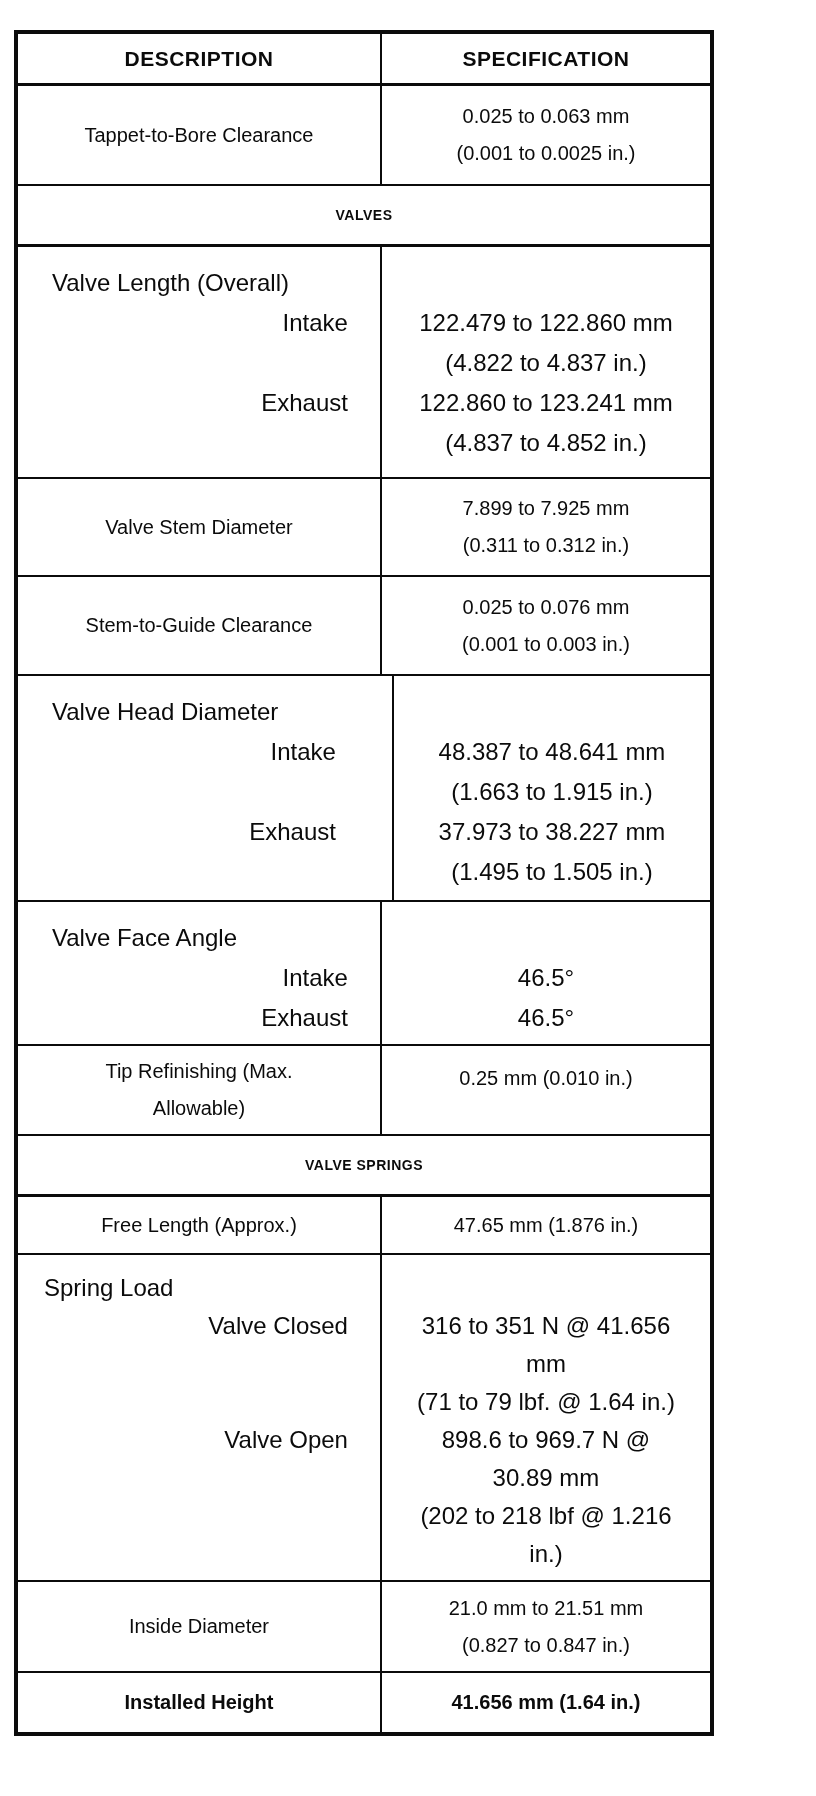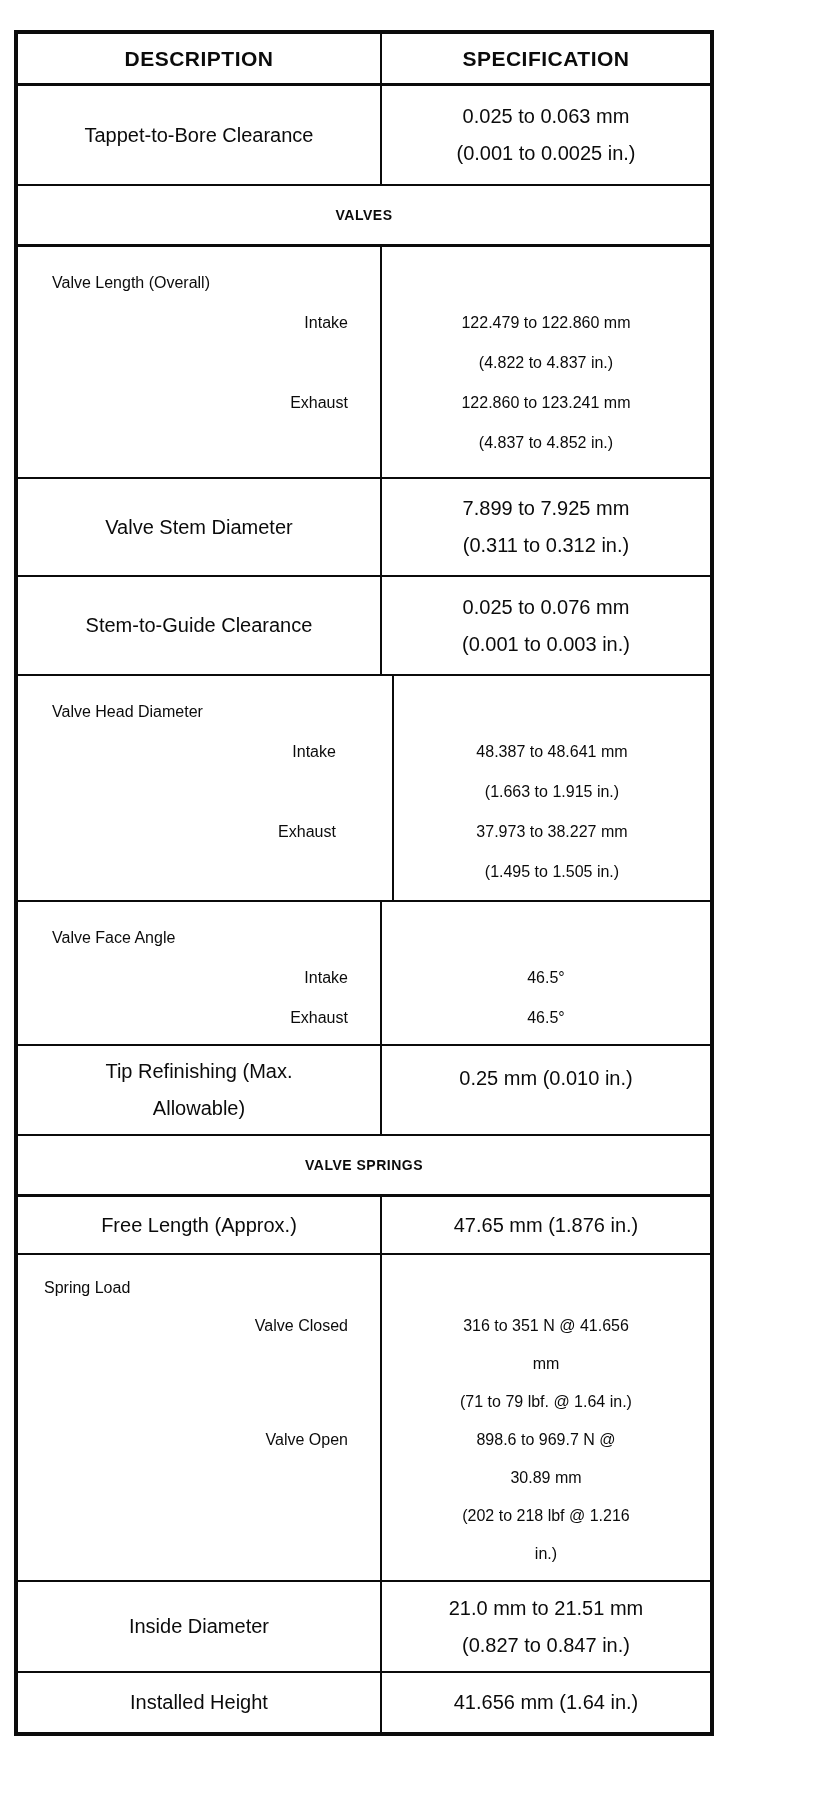--- a/index.html
+++ b/index.html
@@ -22,21 +22,21 @@
     width: 700px;
     border: 4px solid #0b0b0b;
     box-sizing: border-box;
     background: #ffffff;
   }
   .row {
     display: flex;
     box-sizing: border-box;
     border-bottom: 2px solid #0b0b0b;
   }
-  .row:last-child { border-bottom: none; }
+  .row:last-child { border-bottom: none; font-weight: bold; }
   .cell {
     box-sizing: border-box;
     margin-left: 16px;
   }
   .desc-cell { width: 50%; }
   .spec-cell { width: 50%; border-left: 2px solid #0b0b0b; }
   
   .vcenter {
     display: flex;
     flex-direction: column;
@@ -75,21 +75,21 @@
   .r-vhead     { height: 226px; gap: 24px; }
   .r-vface     { height: 144px; }
   .r-tip       { height: 90px;  }
   .r-free      { height: 58px;  }
   .r-spring    { height: 327px; justify-content: space-between; }
   .r-inside    { height: 91px;  }
   .r-installed { height: 59px;  }
   
   .group-cell {
     padding-top: 16px;
-    font-size: 16px;
+    font-size: 24px;
   }
   .group-cell .line {
     height: 40px;
     line-height: 40px;
     white-space: nowrap;
   }
   .r-spring .group-cell { padding-top: 14px; }
   .r-spring .group-cell .line {
     height: 38px;
     line-height: 38px;

